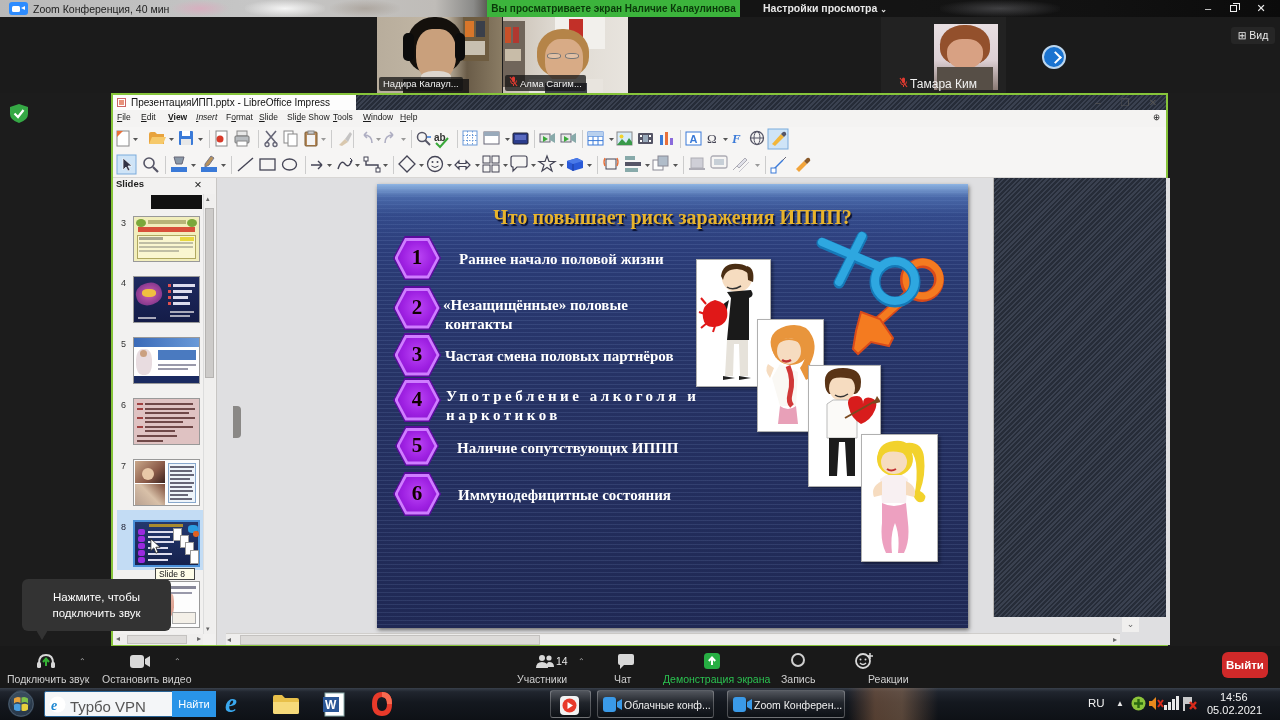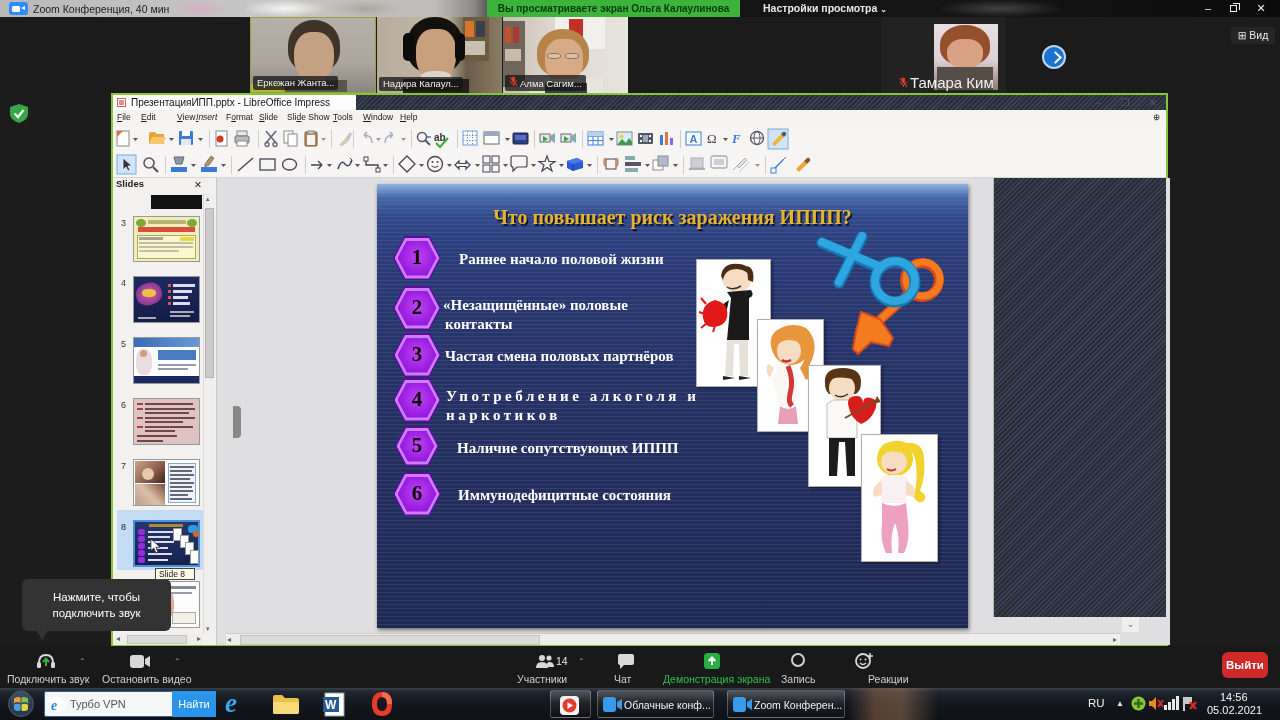--- a/index.html
+++ b/index.html
@@ -87,39 +87,32 @@
 <body>
 <div id="screen">
 
   <div id="topbar" class="abs">
     <div class="abs" style="left:170px; top:0; width:60px; height:17px; background:radial-gradient(ellipse at 50% 50%, rgba(220,170,190,0.8), rgba(220,170,190,0) 70%);"></div>
     <div class="abs" style="left:245px; top:0; width:80px; height:17px; background:radial-gradient(ellipse at 50% 50%, rgba(250,250,250,0.9), rgba(250,250,250,0) 75%);"></div>
     <div class="abs" style="left:330px; top:0; width:70px; height:17px; background:radial-gradient(ellipse at 50% 50%, rgba(160,150,140,0.6), rgba(160,150,140,0) 75%);"></div>
     <div class="abs" style="left:940px; top:0; width:120px; height:17px; background:radial-gradient(ellipse at 50% 50%, rgba(120,120,125,0.45), rgba(120,120,125,0) 75%);"></div>
     <div id="zicon"></div>
     <div class="ztxt">Zoom Конференция, 40 мин</div>
-    <div id="greenseg">Вы просматриваете экран Ольга Калаулинова</div>
+    <div id="greenseg">Вы просматриваете экран Наличие Калаулинова</div>
     <div id="viewseg">Настройки просмотра <span style="font-size:8px;">⌄</span></div>
     <div class="wbtn" style="left:1190px; width:36px;">–</div>
     <div class="wbtn" style="left:1216px; width:36px;">
         <span style="position:absolute; left:14px; top:5px; width:7px; height:7px; border:1px solid #efefef;"></span>
         <span style="position:absolute; left:16.5px; top:3px; width:7px; height:7px; border-top:1px solid #efefef; border-right:1px solid #efefef;"></span>
       </div>
     <div class="wbtn" style="left:1243px; width:36px;">✕</div>
   </div>
 
   <div id="vstrip" class="abs">
 
-    <div class="tile" style="left:250px; width:126px; background:linear-gradient(180deg,#b6b0a8 0%,#aca69e 60%,#8a857e 100%); border:1px solid #98a23c;">
-      <div class="abs" style="left:37px; top:2px; width:52px; height:52px; background:#3e3428; border-radius:48% 48% 40% 40%;"></div>
-      <div class="abs" style="left:43px; top:14px; width:40px; height:50px; background:#c5a183; border-radius:42% 42% 48% 48%;"></div>
-      <div class="abs" style="left:30px; top:62px; width:66px; height:14px; background:#5a554e;"></div>
-      <div class="abs" style="left:0px; top:66px; width:34px; height:10px; background:#c8c432; opacity:0.75;"></div>
-      <div class="nlabel">Еркежан Жанта...</div>
-    </div>
 
     <div class="tile" style="left:377px; width:125px; background:linear-gradient(90deg,#b8ad9c 0%,#c3b8a6 55%,#6a5c48 72%,#8a7c64 100%);">
       <div class="abs" style="left:86px; top:0px; width:26px; height:44px; background:#6e5c40;"></div>
       <div class="abs" style="left:88px; top:4px; width:9px; height:16px; background:#d8762a;"></div>
       <div class="abs" style="left:99px; top:4px; width:9px; height:16px; background:#3a3f4a;"></div>
       <div class="abs" style="left:88px; top:24px; width:20px; height:14px; background:#c8c0b0;"></div>
       <div class="abs" style="left:30px; top:0px; width:56px; height:56px; background:#14100c; border-radius:48% 48% 40% 40%;"></div>
       <div class="abs" style="left:39px; top:12px; width:40px; height:52px; background:#c9a07c; border-radius:40% 40% 46% 46%;"></div>
       <div class="abs" style="left:26px; top:16px; width:11px; height:28px; background:#0c0c0c; border-radius:5px;"></div>
       <div class="abs" style="left:78px; top:16px; width:10px; height:28px; background:#0c0c0c; border-radius:5px;"></div>
@@ -148,21 +141,21 @@
           </svg>Алма Сагим...</div>
     </div>
 
 
 
     <div class="tile" style="left:881px; width:125px; background:#222;">
       <div class="abs" style="left:53px; top:7px; width:64px; height:66px; background:linear-gradient(180deg,#e8dfe2 0%,#ddd0d4 55%,#8a7a74 100%);"></div>
       <div class="abs" style="left:59px; top:8px; width:50px; height:40px; background:#93502c; border-radius:48% 48% 40% 40%;"></div>
       <div class="abs" style="left:66px; top:22px; width:36px; height:30px; background:#d8a183; border-radius:42% 42% 48% 48%;"></div>
       <div class="abs" style="left:56px; top:50px; width:56px; height:23px; background:#564e46;"></div>
-      <div class="abs" style="left:18px; bottom:2px; color:#f2f2f2; font-size:15px; white-space:nowrap;margin-top:42px;"><svg width="9" height="11" viewBox="0 0 9 11" style="margin-right:2px;">
+      <div class="abs" style="left:18px; bottom:2px; color:#f2f2f2; font-size:12px; white-space:nowrap;margin-top:42px;"><svg width="9" height="11" viewBox="0 0 9 11" style="margin-right:2px;">
             <rect x="3" y="0.5" width="3" height="5.5" rx="1.5" fill="#e03a30"></rect>
             <path d="M1.5 4.5 Q1.5 8 4.5 8 Q7.5 8 7.5 4.5 M4.5 8 L4.5 10" stroke="#e03a30" stroke-width="1" fill="none"></path>
             <path d="M1 1 L8 10" stroke="#e03a30" stroke-width="1.2"></path>
           </svg>Тамара Ким</div>
     </div>
     <div id="nextbtn"></div>
     <div id="vidbtn">⊞ Вид</div>
   </div>
 
   <svg class="abs" style="left:10px; top:104px;" width="18" height="19" viewBox="0 0 18 19">
@@ -173,21 +166,21 @@
   <div id="shwin" class="abs">
     <div id="iwtitle">
       <div class="tleft">ПрезентацияИПП.pptx - LibreOffice Impress<div class="ticon"></div></div>
       <div class="iwg" style="left:978px;">–</div>
       <div class="iwg" style="left:1005px;">❐</div>
       <div class="iwg" style="left:1033px;">✕</div>
     </div>
     <div id="iwmenu">
       <span style="left:4px;"><u>F</u>ile</span>
       <span style="left:28px;"><u>E</u>dit</span>
-      <span style="left:64px;"><u>V</u>iew</span>
+      <span style="left:55px;font-weight:bold;"><u>V</u>iew</span>
       <span style="left:83px;font-style:italic;"><u>I</u>nsert</span>
       <span style="left:113px;">F<u>o</u>rmat</span>
       <span style="left:146px;"><u>S</u>lide</span>
       <span style="left:174px;">Sli<u>d</u>e Show</span>
       <span style="left:220px;"><u>T</u>ools</span>
       <span style="left:250px;"><u>W</u>indow</span>
       <span style="left:287px;"><u>H</u>elp</span>
       <span style="left:1040px;">⊕</span>
     </div>
     <div id="iwtb1">
@@ -787,21 +780,21 @@
       <path d="M7 13.5 Q10 11 13.5 13 L13.5 7.5 Q10 6 7 8.5 Z" fill="#e8a33d"></path>
       <path d="M14.5 13 Q18 11 21 13.5 L21 8.5 Q18 6 14.5 7.5 Z" fill="#7ec24a"></path>
       <path d="M7 14.8 Q10 12.8 13.5 14.6 L13.5 20.5 Q10 22 7 19.5 Z" fill="#4a9ede"></path>
       <path d="M14.5 14.6 Q18 12.8 21 14.8 L21 19.5 Q18 22 14.5 20.5 Z" fill="#e8d23d"></path>
     </svg>
     <div class="abs" style="left:44px; top:3px; width:172px; height:26px; background:#f4f6f8; border-radius:2px; border:1px solid #2a6496;">
       <svg class="abs" style="left:4px; top:4px;" width="17" height="17" viewBox="0 0 17 17">
           <circle cx="8.5" cy="8.5" r="8" fill="#fff"></circle>
           <text x="2" y="13.5" font-size="14" font-style="italic" font-weight="bold" fill="#1e88d2" font-family="Liberation Serif">e</text>
         </svg>
-      <div class="abs" style="left:25px; top:6px; font-size:11px; color:#555;">Турбо VPN</div>
+      <div class="abs" style="left:25px; top:6px; font-size:15px; color:#555;">Турбо VPN</div>
       <div class="abs" style="left:127px; top:-1px; width:44px; height:26px; background:#2994e8; color:#fff; font-size:11px; text-align:center; line-height:26px;">Найти</div>
     </div>
     <div class="abs" style="left:225px; top:0px; font-size:27px; font-weight:bold; font-style:italic; color:#3aa8ee; font-family:'Liberation Serif'; ">e</div>
     <svg class="abs" style="left:272px; top:6px;" width="28" height="21" viewBox="0 0 28 21">
       <path d="M1 3 Q1 1 3 1 L10 1 L13 4 L25 4 Q27 4 27 6 L27 18 Q27 20 25 20 L3 20 Q1 20 1 18 Z" fill="#e8c04a"></path>
       <path d="M1 8 L27 8 L27 18 Q27 20 25 20 L3 20 Q1 20 1 18 Z" fill="#f6da7a"></path>
     </svg>
     <svg class="abs" style="left:322px; top:4px;" width="25" height="25" viewBox="0 0 25 25">
       <rect x="3" y="1" width="19" height="23" fill="#fff" stroke="#8aa"></rect>
       <rect x="1" y="5" width="16" height="15" fill="#2b5797"></rect>

